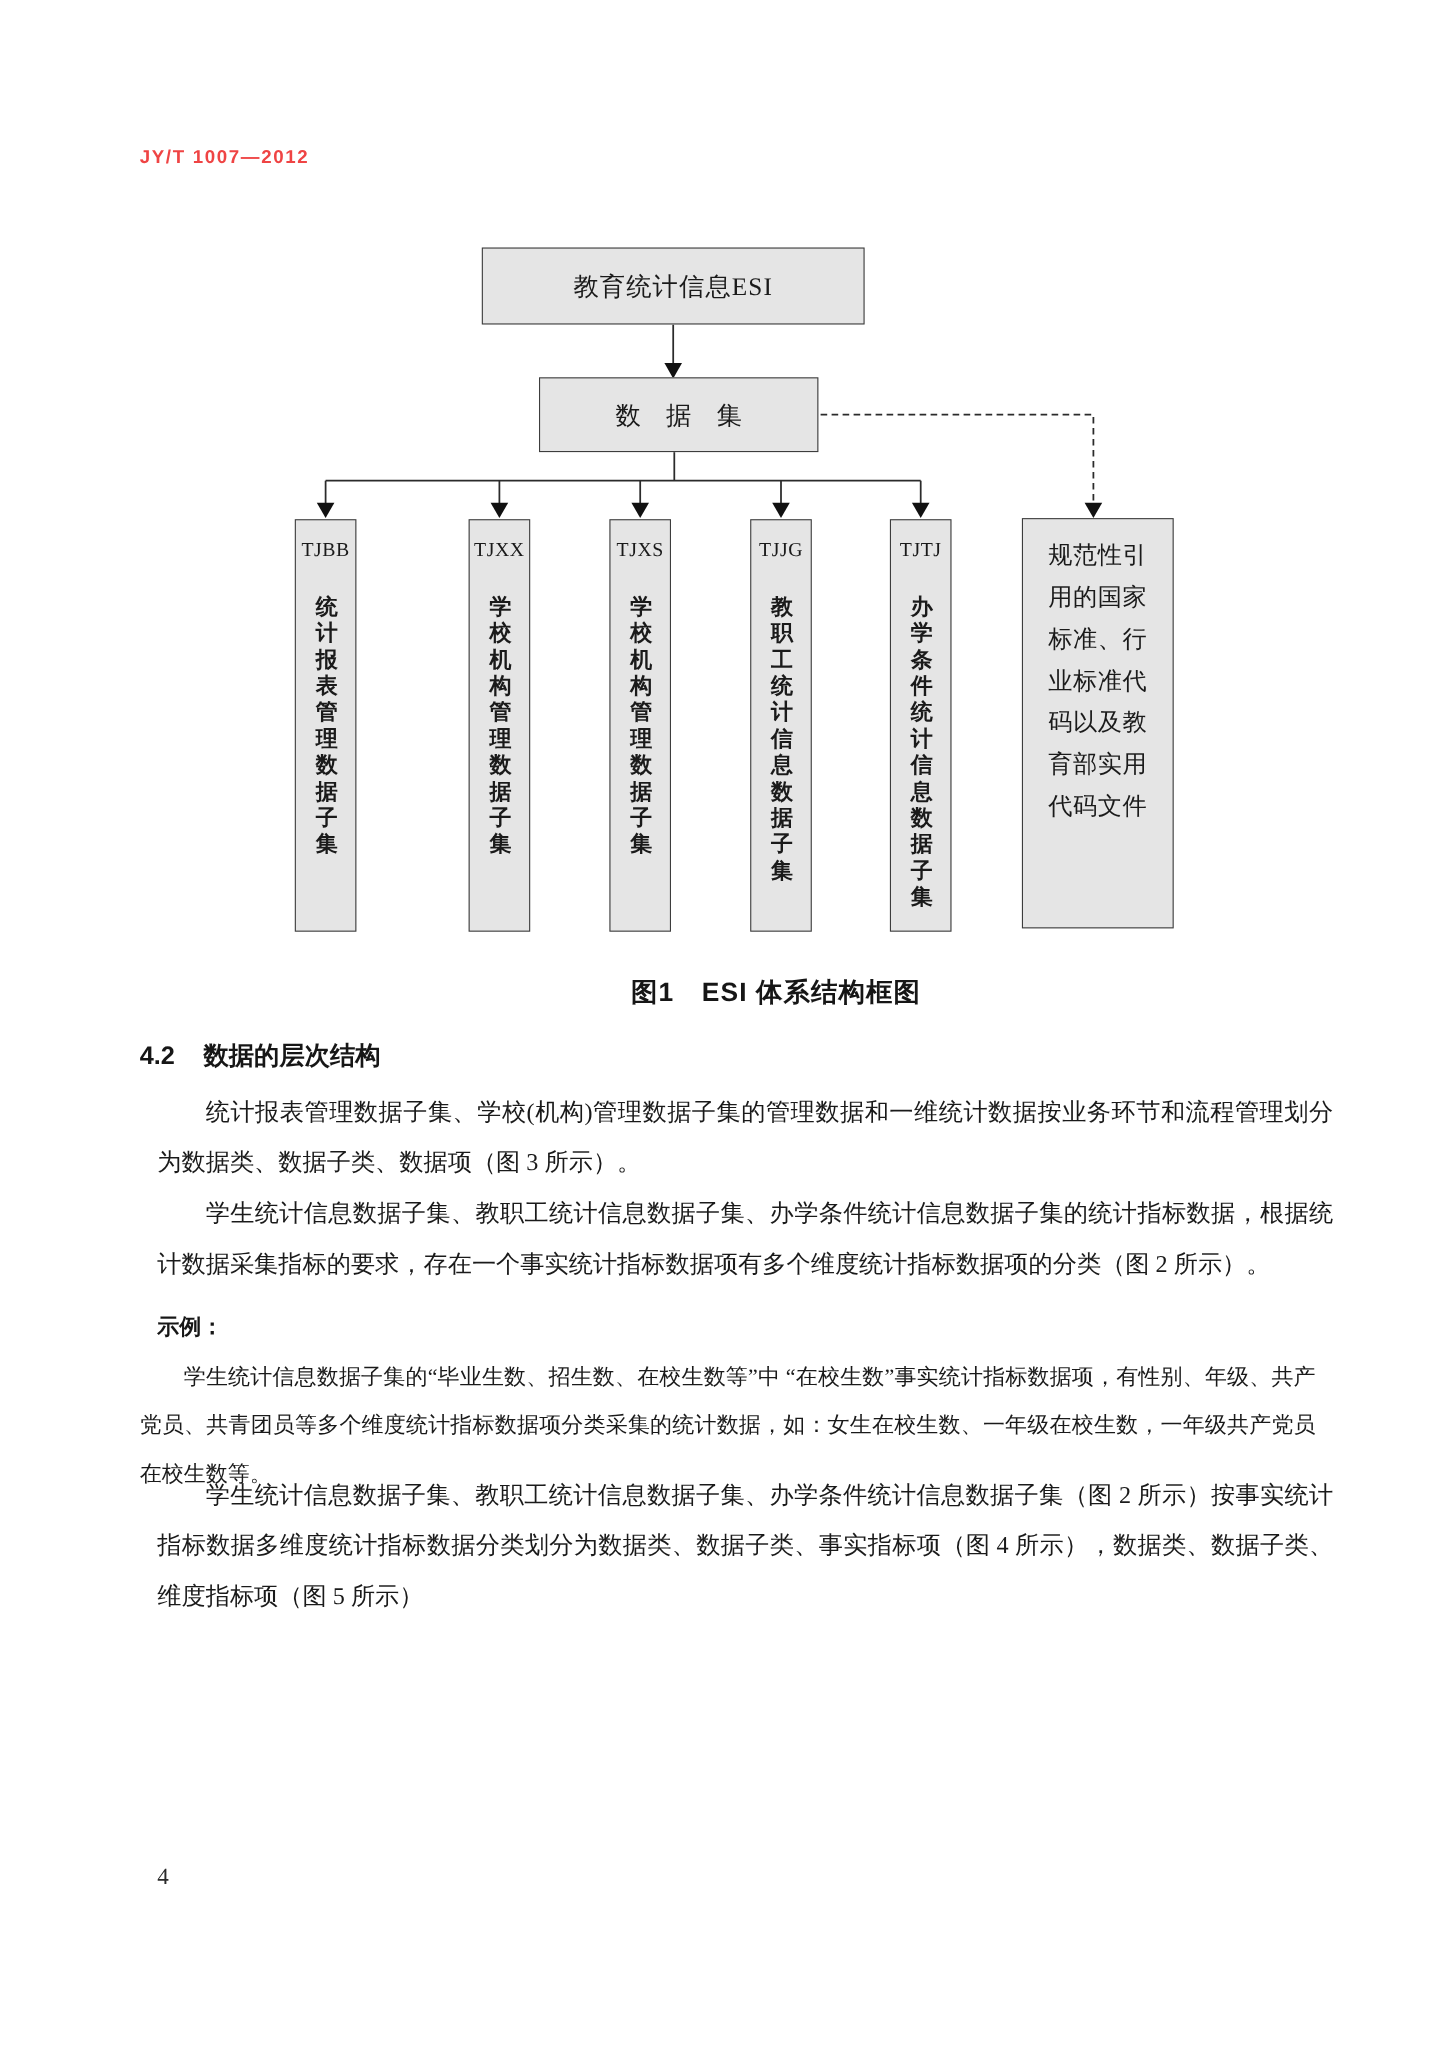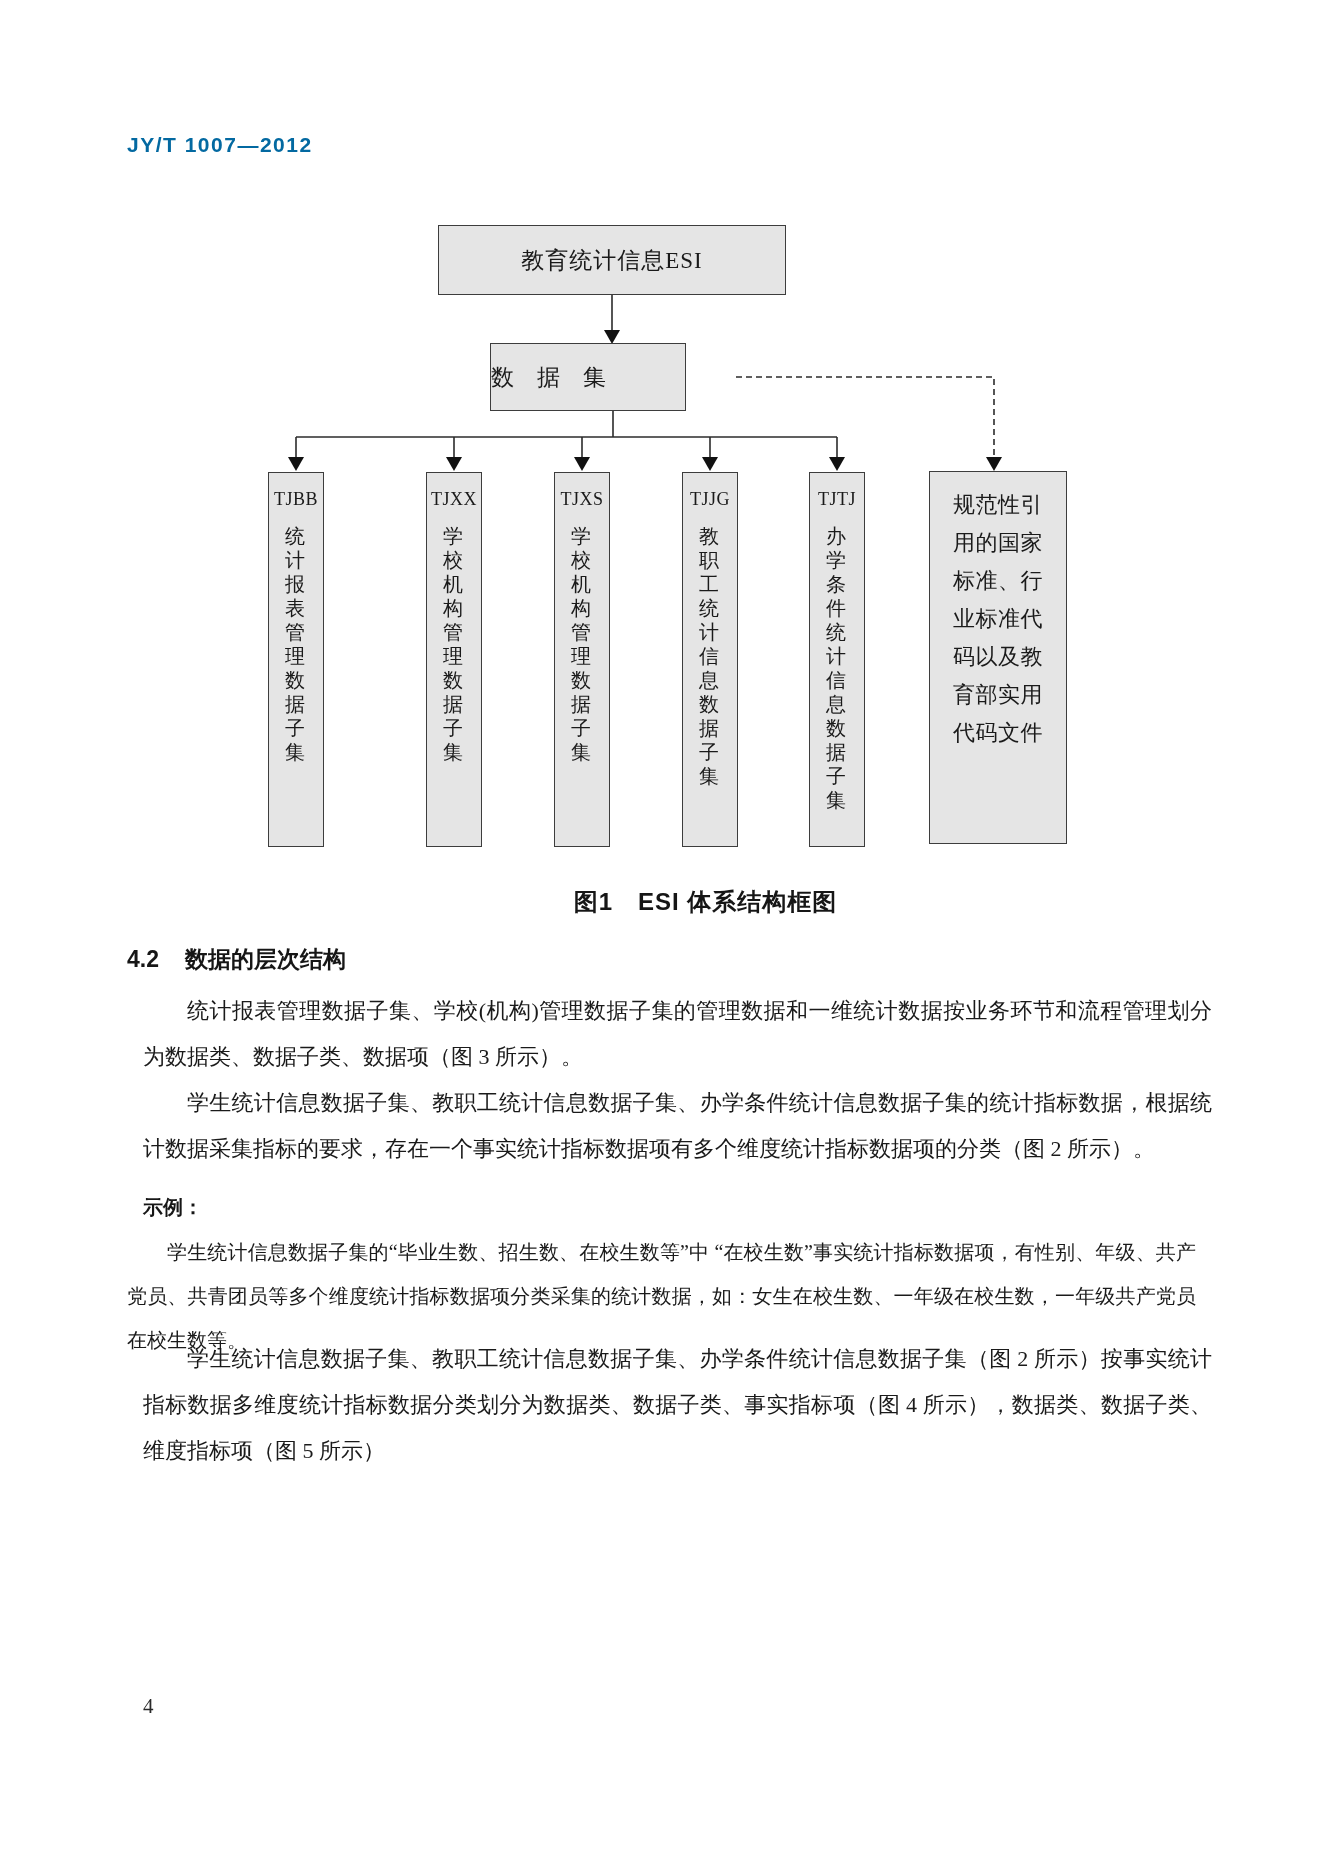--- a/index.html
+++ b/index.html
@@ -8,43 +8,43 @@
     width:1323px;height:1871px;
     margin:0 auto;
     background:#ffffff;
     color:#1a1a1a;
     font-family:"Liberation Serif","DejaVu Serif",serif;
     overflow:hidden;
   }
   .std-header{
     position:absolute;left:127px;top:133px;
     font-family:"Liberation Sans","DejaVu Sans",sans-serif;
-    font-weight:600;font-size:21px;letter-spacing:1.5px;color:#0369a1;
+    font-weight:600;font-size:17px;letter-spacing:1.5px;color:#ef4444;
   }
   
   .figure{position:absolute;left:0;top:0;width:1323px;height:900px;}
   .connectors{position:absolute;left:0;top:0;}
   .dbox{
     position:absolute;
     border:1.5px solid #3d3d3d;
     background:#e5e5e5;
     box-sizing:border-box;
   }
   .root-box{left:438px;top:225px;width:348px;height:70px;
     display:flex;align-items:center;justify-content:center;
     font-size:23px;letter-spacing:1px;}
-  .dataset-box{left:490px;top:343px;width:196px;height:68px;
-    display:flex;align-items:center;
+  .dataset-box{left:490px;top:343px;width:254px;height:68px;
+    display:flex;align-items:center;justify-content:center;
     font-size:23px;}
   .subset-box{top:472px;width:56px;height:375px;text-align:center;}
   .subset-code{margin-top:16px;font-size:18px;letter-spacing:0.5px;}
   .subset-name{
-    width:22px;margin:14px auto 0 auto;
+    width:22px;margin:30px auto 0 auto;
     font-size:20px;line-height:24px;
-    word-break:break-all;text-align:left;
+    word-break:break-all;text-align:right;font-weight:bold;
   }
   .ref-box{left:929px;top:471px;width:138px;height:373px;}
   .ref-line{
     padding-left:23px;font-size:22px;line-height:38px;
     letter-spacing:0.5px;white-space:nowrap;
   }
   .ref-box .ref-line:first-child{margin-top:14px;}
   .fig-caption{
     position:absolute;left:0;top:886px;width:1323px;
     text-align:center;

